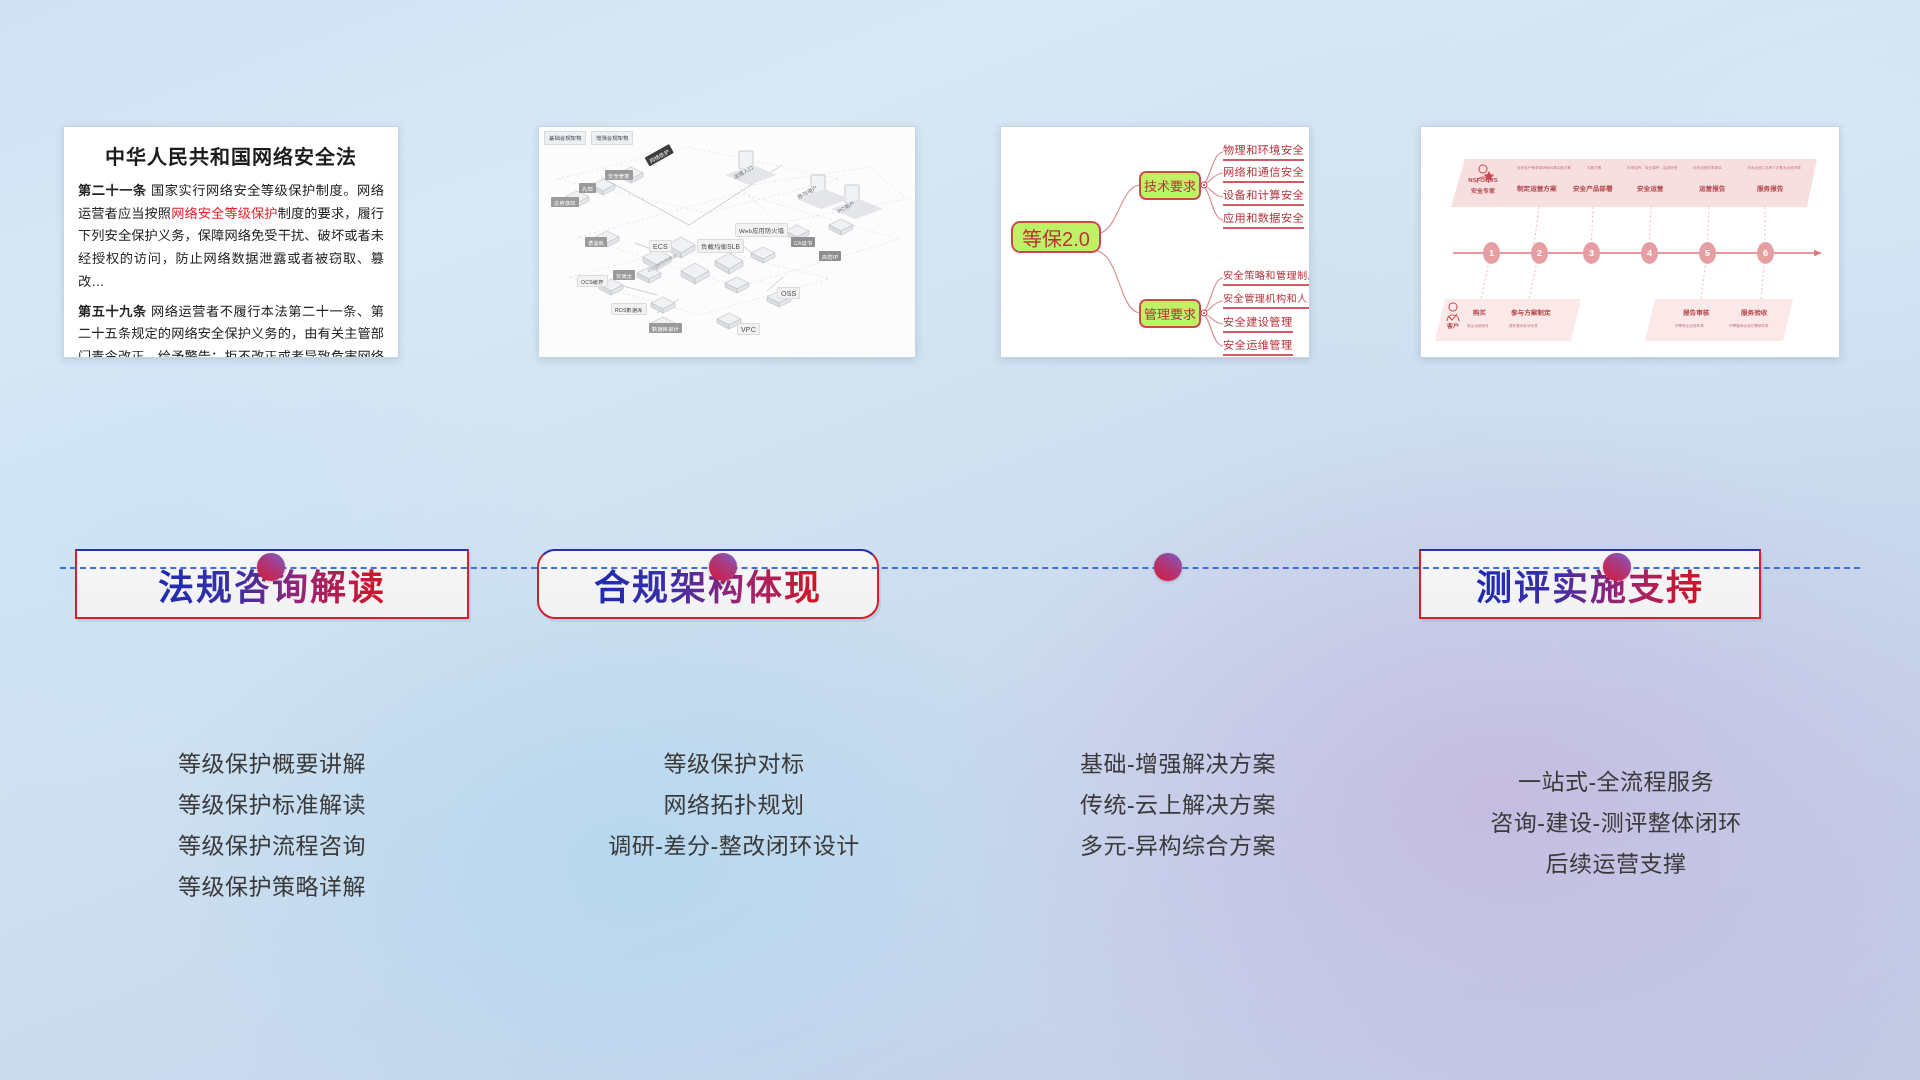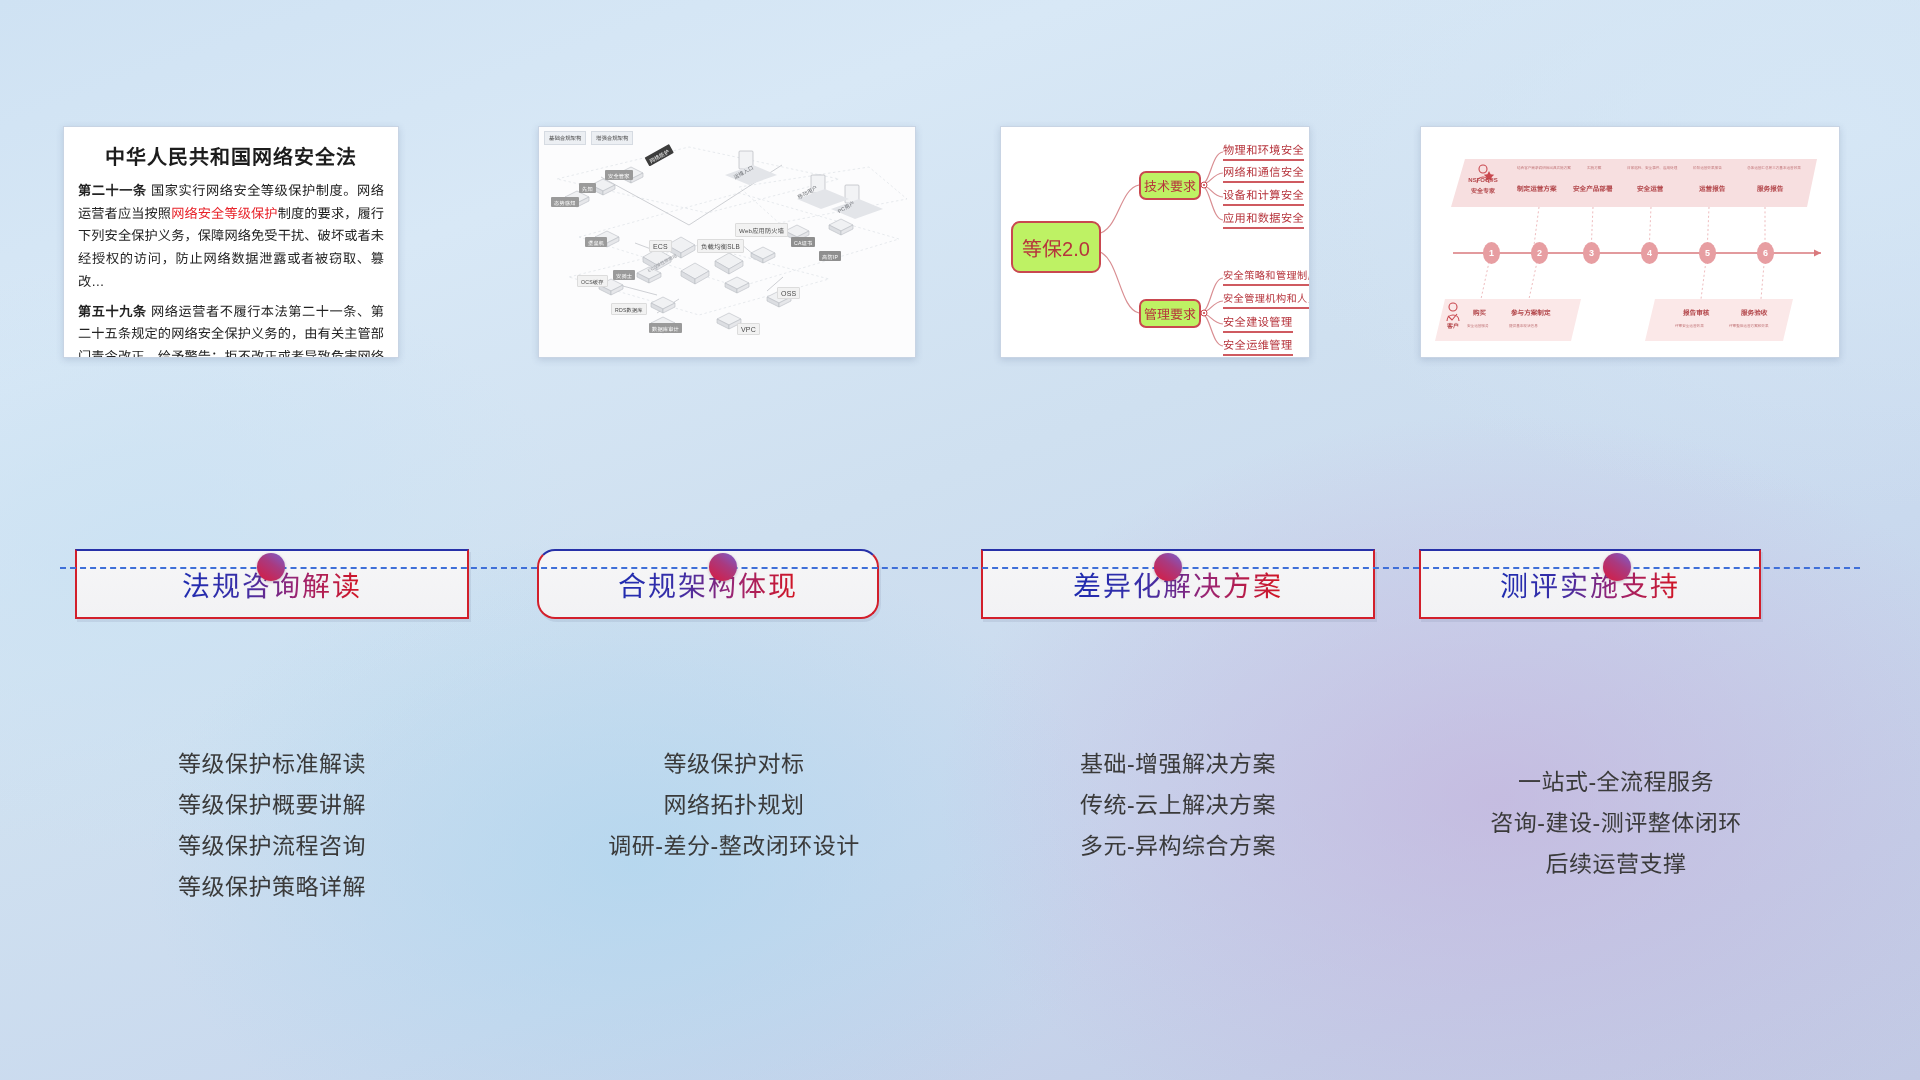--- a/index.html
+++ b/index.html
@@ -82,21 +82,21 @@
   
   .headbox {
     position: absolute; height: 70px;
     background: linear-gradient(180deg, #f6f6f7 0%, #f2f2f4 100%);
     border: 2px solid #d21f2b;
     border-top: 2px solid #2731a8;
     display: flex; align-items: center; justify-content: center;
     box-shadow: 2px 3px 0 rgba(120,130,160,0.16);
   }
   .headbox span {
-    font-size: 28px; font-weight: 400; letter-spacing: 2px;
+    font-size: 36px; font-weight: 700; letter-spacing: 2px;
     background: linear-gradient(95deg, #1d2bb0 0%, #3a2fa8 34%, #9b2472 64%, #d5141f 100%);
     -webkit-background-clip: text; background-clip: text; color: transparent;
     -webkit-text-fill-color: transparent;
   }
 
   
   .tl-line {
     position: absolute; left: 60px; right: 60px; top: 567px; height: 0;
     border-top: 2px dashed #3f6fd8;
   }
@@ -297,21 +297,21 @@
           <path d="M199 186 C 210 186, 210 152, 222 151"></path>
           <path d="M199 186 C 210 186, 210 175, 222 174"></path>
           <path d="M199 186 C 210 186, 210 196, 222 197"></path>
           <path d="M199 186 C 210 186, 210 218, 222 219"></path>
         </g>
         <circle cx="203" cy="58" r="3" fill="#fff" stroke="#c9484f" stroke-width="1"></circle>
         <circle cx="203" cy="58" r="1.1" fill="#c9484f"></circle>
         <circle cx="203" cy="186" r="3" fill="#fff" stroke="#c9484f" stroke-width="1"></circle>
         <circle cx="203" cy="186" r="1.1" fill="#c9484f"></circle>
       </svg>
-      <div class="mm-root" style="left:10px; top:94px; width:90px; height:52px;">等保2.0</div>
+      <div class="mm-root" style="left:10px; top:94px; width:90px; height:32px;">等保2.0</div>
       <div class="mm-branch" style="left:138px; top:44px; width:62px; height:29px;">技术要求</div>
       <div class="mm-branch" style="left:138px; top:172px; width:62px; height:29px;">管理要求</div>
 
       <div class="mm-leaf" style="left:222px; top:14px;">物理和环境安全</div>
       <div class="mm-leaf" style="left:222px; top:36px;">网络和通信安全</div>
       <div class="mm-leaf" style="left:222px; top:59px;">设备和计算安全</div>
       <div class="mm-leaf" style="left:222px; top:82px;">应用和数据安全</div>
 
       <div class="mm-leaf" style="left:222px; top:140px; font-size:10.2px;">安全策略和管理制度</div>
       <div class="mm-leaf" style="left:222px; top:163px; font-size:10.2px;">安全管理机构和人员</div>
@@ -385,36 +385,33 @@
       <div class="ns-num" style="left:336px; top:115px;">6</div>
     </div>
   </div>
 
   <div class="headbox" style="left:75px; top:549px; width:394px;">
     <span>法规咨询解读</span>
   </div>
   <div class="headbox" style="left:537px; top:549px; width:342px;border-radius:18px;">
     <span>合规架构体现</span>
   </div>
-  <div class="headbox" style="left:981px; top:549px; width:394px;">
-    <span>差异化解决方案</span>
-  </div>
   <div class="headbox" style="left:1419px; top:549px; width:342px;">
     <span>测评实施支持</span>
   </div>
 
   <div class="tl-line"></div>
   <div class="tl-dot" style="left:271px; top:567px;"></div>
   <div class="tl-dot" style="left:723px; top:567px;"></div>
   <div class="tl-dot" style="left:1168px; top:567px;"></div>
   <div class="tl-dot" style="left:1617px; top:567px;"></div>
 
   <div class="col" style="left:75px; top:744px; width:394px;">
+    <div class="line">等级保护概要讲解</div>
     <div class="line">等级保护标准解读</div>
-    <div class="line">等级保护概要讲解</div>
     <div class="line">等级保护流程咨询</div>
     <div class="line">等级保护策略详解</div>
   </div>
 
   <div class="col" style="left:537px; top:744px; width:394px;">
     <div class="line">等级保护对标</div>
     <div class="line">网络拓扑规划</div>
     <div class="line">调研-差分-整改闭环设计</div>
   </div>
 

